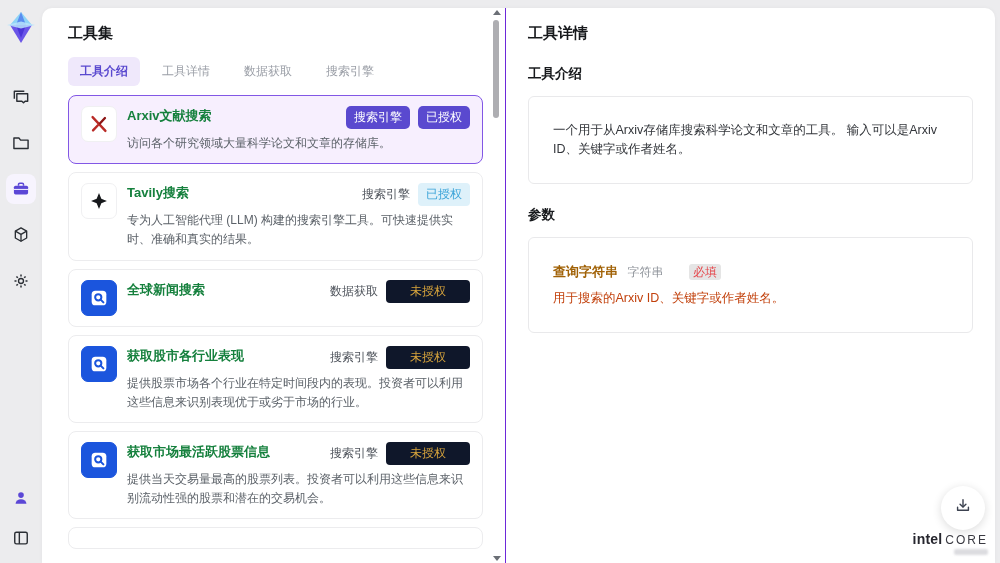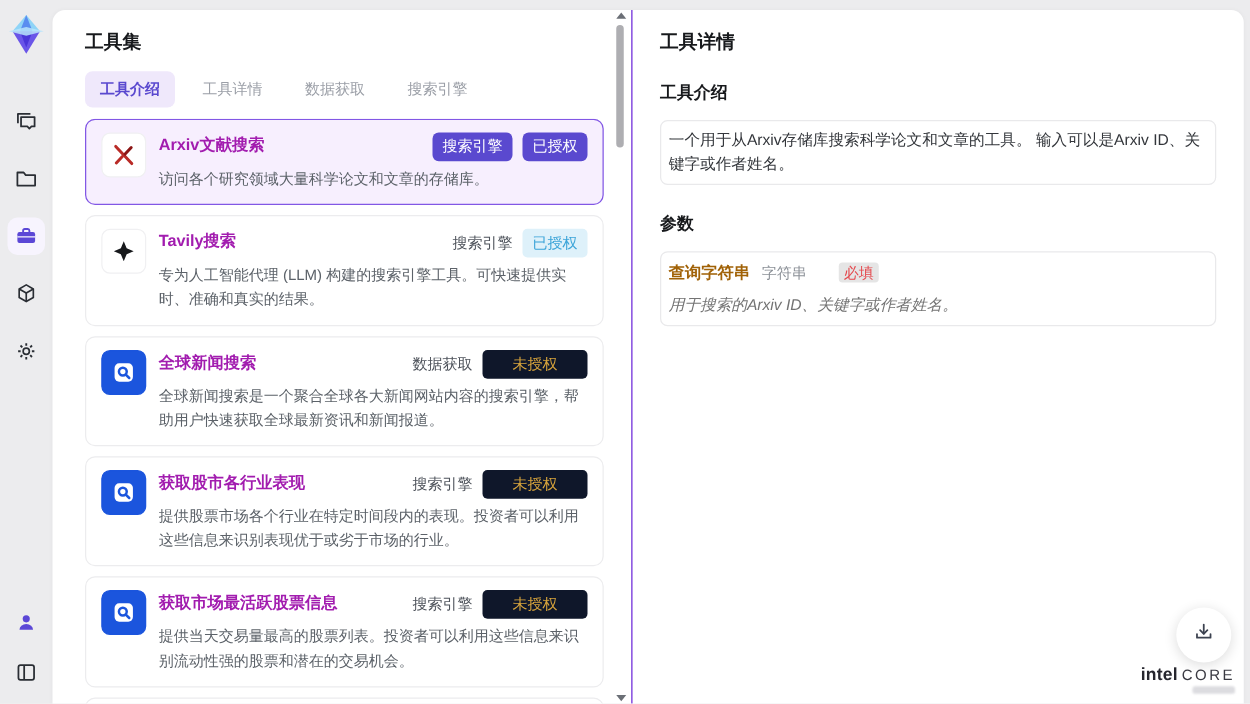--- a/index.html
+++ b/index.html
@@ -47,21 +47,21 @@
   .tool-card.selected { background:#f7effe; border-color:#8257e5; }
   .tool-icon {
     width:36px; height:36px; border-radius:7px; flex:0 0 36px;
     display:flex; align-items:center; justify-content:center; overflow:hidden;
     background:#fafafa; border:1px solid #f0f0f2;
   }
   .tool-icon.tile-blue { background:#1b55dd; border-color:#1b55dd; }
   .tool-icon.tile-white { background:#fff; }
   .tool-main { flex:1; min-width:0; }
   .tool-toprow { display:flex; align-items:flex-start; gap:8px; }
-  .tool-name { flex:1; font-size:13px; font-weight:bold; color:#a21caf; padding-top:1px; }
+  .tool-name { flex:1; font-size:13px; font-weight:bold; color:#15803d; padding-top:1px; }
   .tool-badges { display:flex; gap:8px; align-items:center; white-space:nowrap; }
   .cat-label { font-size:12px; color:#4f545c; }
   .tool-card.selected .cat-label,
   .tool-card.selected .status-badge {
     background:var(--accent,#5a49cf); color:#fff; font-size:12px; padding:3px 8px; border-radius:5px;
   }
   .status-badge.auth { background:#def1fa; color:#3ba4d8; padding:3px 8px; border-radius:4px; font-size:12px; }
   .status-badge.unauth { background:#0f172a; color:#d7a43c; padding:3px 24px; border-radius:4px; font-size:12px; }
   .tool-desc { margin-top:5px; font-size:12px; line-height:1.6; color:#5c6269; }
 
@@ -73,26 +73,26 @@
   .vbar .arrow-up { top:0; border-bottom:5px solid #6b6f76; }
   .vbar .arrow-down { bottom:0; border-top:5px solid #6b6f76; }
   .vbar .thumb { position:absolute; left:1px; top:10px; width:6px; height:98px; border-radius:3px; background:#aeaeb2; }
 
   
   .detail-panel { flex:1; border-left:1px solid #6d28d9; padding:16px 22px 0 22px; position:relative; }
   .detail-title { font-size:15px; font-weight:bold; }
   .section-h { font-size:13.5px; font-weight:bold; margin-top:22px; }
   .info-box {
     margin-top:13px; border:1px solid #e9e9eb; border-radius:6px; background:#fff;
-    padding:6px; font-size:12.5px; color:#33363b; line-height:1.5;
+    padding:24px; font-size:12.5px; color:#33363b; line-height:1.5;
   }
   .param-name { font-size:13px; font-weight:bold; color:#a16207; }
   .param-type { font-size:12px; color:#8b9097; margin-left:6px; }
   .param-req { font-size:12px; color:#e5484d; background:#e5e5e5; padding:1px 4px; border-radius:3px; margin-left:22px; }
-  .param-desc { margin-top:8px; font-size:12.5px; color:#737373;font-style:italic; }
+  .param-desc { margin-top:8px; font-size:12.5px; color:#c2410c; }
 
   
   .fab {
     position:absolute; right:15px; bottom:33px; width:44px; height:44px; border-radius:50%;
     background:#fff; box-shadow:0 2px 10px rgba(0,0,0,.14); display:flex; align-items:center; justify-content:center;
     cursor:pointer;
   }
   .brand { position:absolute; right:12px; bottom:8px; text-align:right; line-height:1; }
   .brand-row { display:flex; align-items:baseline; gap:3px; justify-content:flex-end; }
   .brand-intel { font-size:14px; font-weight:bold; color:#26262e; letter-spacing:.2px; }
@@ -243,21 +243,20 @@
               </svg>
             </div>
     <div class="tool-main">
       <div class="tool-toprow">
         <div class="tool-name">全球新闻搜索</div>
         <div class="tool-badges">
           <span class="cat-label">数据获取</span>
           <span class="status-badge unauth">未授权</span>
         </div>
       </div>
-      <div class="tool-desc">全球新闻搜索是一个聚合全球各大新闻网站内容的搜索引擎，帮助用户快速获取全球最新资讯和新闻报道。</div>
     </div>
   </div>
           <div class="tool-card">
     <div class="tool-icon tile-blue">
               <svg width="22" height="22" viewBox="0 0 24 24">
                 <rect x="4" y="4" width="16" height="16" rx="4" fill="#ffffff"></rect>
                 <circle cx="11.2" cy="11.2" r="3.4" fill="none" stroke="#1b55dd" stroke-width="2.2"></circle>
                 <line x1="13.8" y1="13.8" x2="16.8" y2="16.8" stroke="#1b55dd" stroke-width="2.2" stroke-linecap="round"></line>
               </svg>
             </div>

